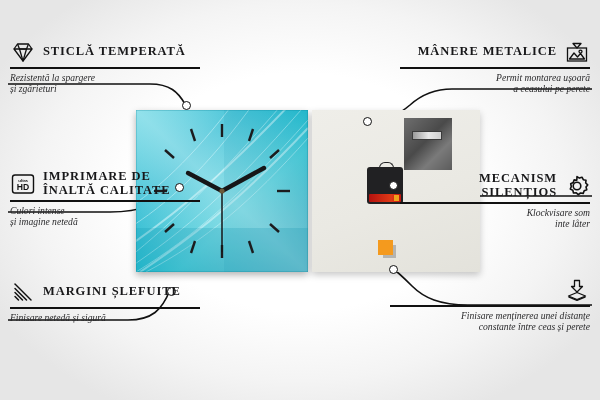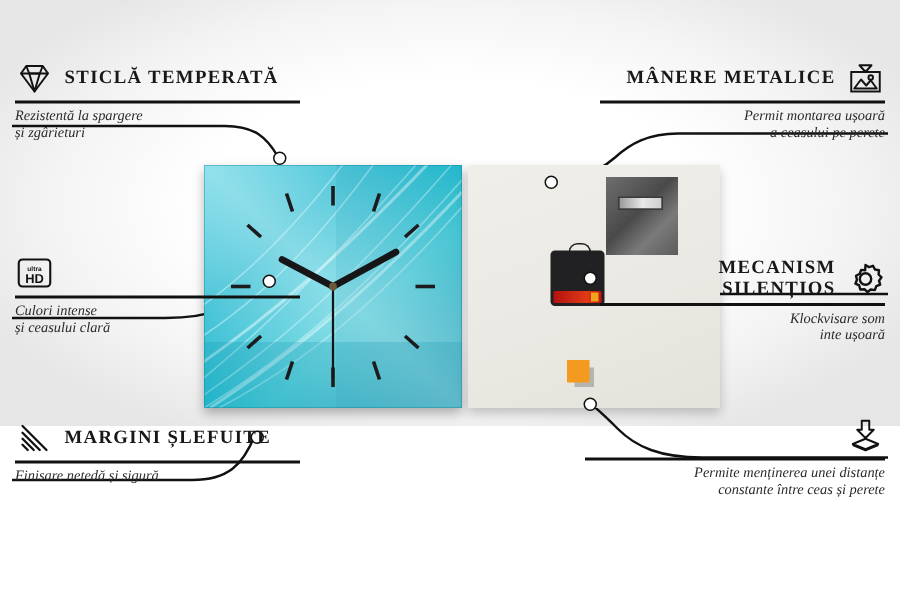--- a/index.html
+++ b/index.html
@@ -2,21 +2,21 @@
 <html><head>
 <meta charset="utf-8">
 <style>
   html,body{margin:0;padding:0;}
   body{
     width:600px;height:400px;overflow:hidden;
     font-family:"Liberation Serif",serif;
     background:#ffffff;
   }
   #stage{
-    position:relative;width:600px;height:284px;
+    position:relative;width:600px;height:400px;
     background:
       radial-gradient(ellipse 58% 62% at 50% 48%, #ffffff 0%, #ffffff 48%, #f4f4f4 76%, #e6e6e6 100%);
   }
   
   #lines{position:absolute;left:0;top:0;width:600px;height:400px;}
   
   .feat{position:absolute;width:190px;}
   .feat .head{display:flex;align-items:center;gap:7px;}
   .feat.left .head{justify-content:flex-start;}
   .feat.right .head{justify-content:flex-end;}
@@ -183,24 +183,25 @@
 și zgârieturi</div>
   </div>
 
   <div class="feat left" style="left:10px;top:170px;">
     <div class="head">
       <svg class="ico" viewBox="0 0 26 24">
         <rect x="2.5" y="3" width="21" height="18" rx="2.5" fill="none" stroke="#111" stroke-width="1.4"></rect>
         <text x="13" y="10.4" font-family="Liberation Sans, sans-serif" font-size="4.4" font-weight="bold" fill="#111" text-anchor="middle">ultra</text>
         <text x="13" y="18.4" font-family="Liberation Sans, sans-serif" font-size="8.6" font-weight="bold" fill="#111" text-anchor="middle">HD</text>
       </svg>
+      <div class="ttl">IMPRIMARE DE ÎNALTĂ CALITATE</div>
     </div>
     <div class="rule"></div>
     <div class="sub" style="white-space:pre-line;">Culori intense
-și ceasului clară</div>
+și imagine netedă</div>
   </div>
 
   <div class="feat left" style="left:10px;top:280px;">
     <div class="head">
       <svg class="ico" viewBox="0 0 26 24">
         <g stroke="#111" stroke-width="1.5" stroke-linecap="round">
           <line x1="5" y1="4" x2="21" y2="20"></line>
           <line x1="5" y1="8.5" x2="16.5" y2="20"></line>
           <line x1="5" y1="12.5" x2="12.5" y2="20"></line>
           <line x1="5" y1="16.5" x2="8.5" y2="20"></line>
@@ -234,31 +235,31 @@
       <div class="ttl">MECANISM SILENȚIOS</div>
       <svg class="ico" viewBox="0 0 26 24">
         <g fill="none" stroke="#111" stroke-width="1.6" stroke-linejoin="round">
           <path d="M13,2.6 l2.4,1.5 2.6,-0.9 1.3,2.5 2.7,0.5 -0.3,2.8 2,1.9 -1.7,2.2 0.8,2.6 -2.6,1.1 -1,2.6 -2.7,-0.4 -2.2,1.7 -2,-1.9 -2.8,0.2 -0.7,-2.7 -2.5,-1.2 1,-2.6 -0.6,-2.7 2.5,-1.3 0.9,-2.6 2.7,0.3 Z"></path>
           <circle cx="13" cy="12" r="3.8"></circle>
         </g>
       </svg>
     </div>
     <div class="rule"></div>
     <div class="sub" style="white-space:pre-line;">Klockvisare som
-inte ușoară</div>
+inte låter</div>
   </div>
 
   <div class="feat right" style="left:390px;top:278px;width:200px;">
     <div class="head">
       <svg class="ico" viewBox="0 0 26 24">
         <g fill="none" stroke="#111" stroke-width="1.3" stroke-linejoin="round">
           <path d="M10.5,2.5 h5 v6 h3 L13,14 L7.5,8.5 h3 Z"></path>
           <path d="M13,14.5 L21.5,18 L13,21.5 L4.5,18 Z"></path>
           <path d="M4.5,18.8 L13,22.3 L21.5,18.8"></path>
         </g>
       </svg>
     </div>
     <div class="rule"></div>
-    <div class="sub" style="white-space:pre-line;">Permite menținerea unei distanțe
+    <div class="sub" style="white-space:pre-line;">Finisare menținerea unei distanțe
 constante între ceas și perete</div>
   </div>
 
 </div>
 
 </body></html>

